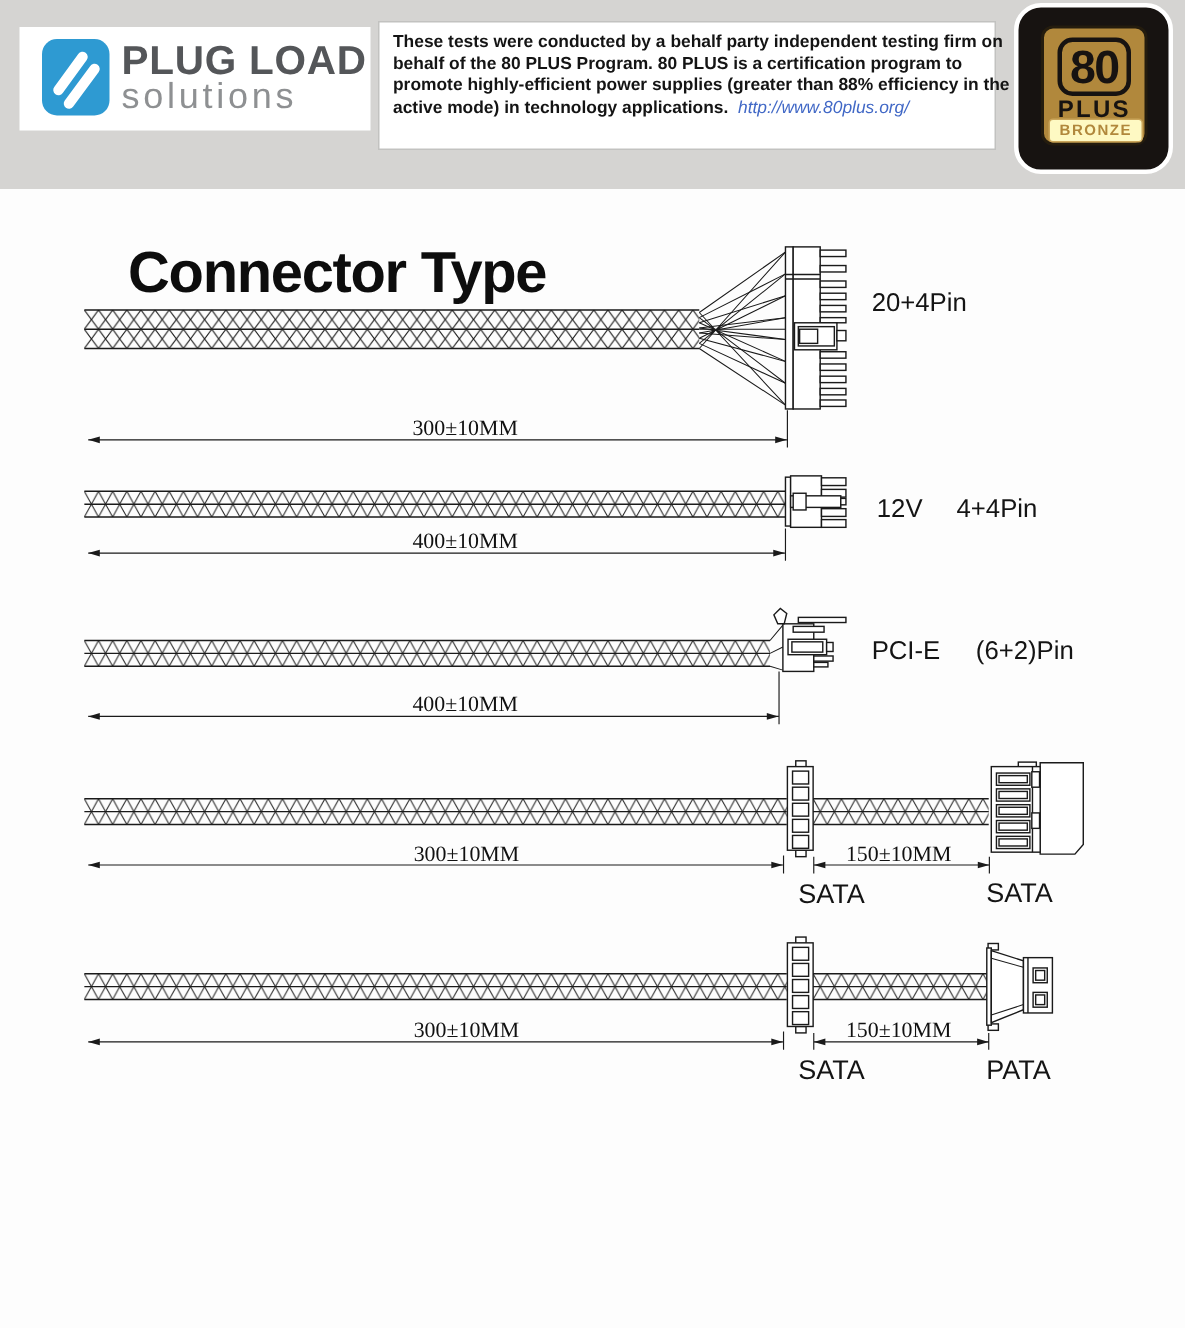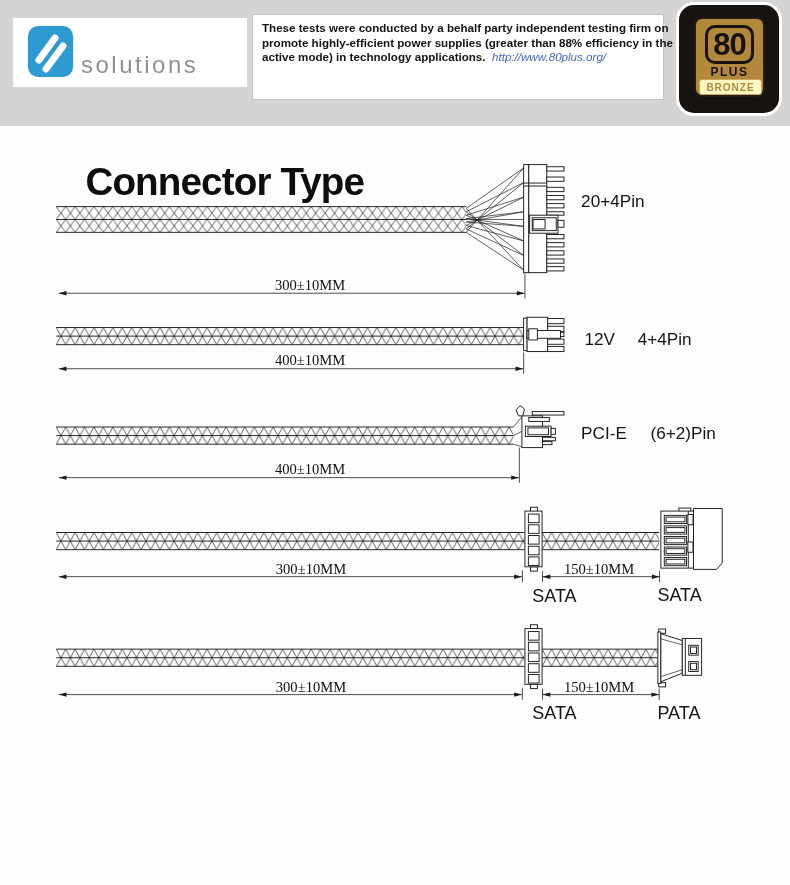--- a/index.html
+++ b/index.html
@@ -18,21 +18,21 @@
   .discLine{font-size:11.6px;font-weight:bold;color:#141414;line-height:14.6px;white-space:nowrap;}
   .url{font-style:italic;font-weight:normal;color:#4168c6;}
   
   #badge{position:absolute;left:676px;top:2px;width:106px;height:114px;background:#171311;
          border:3px solid #fff;border-radius:18px;box-sizing:border-box;}
   #badgeInner{position:absolute;left:15px;top:12px;width:71px;height:80px;background:#b1883c;
               border:2px solid #241c0e;border-radius:8px;box-sizing:border-box;}
   #badge80Frame{position:absolute;left:9px;top:6px;width:49px;height:39px;border:3px solid #171311;
                 border-radius:10px;box-sizing:border-box;display:flex;align-items:center;justify-content:center;}
   #badge80{font-size:31px;font-weight:bold;color:#171311;letter-spacing:-1px;line-height:1;}
-  #badgePlus{position:absolute;left:0;top:46px;width:100%;text-align:center;font-size:12px;
+  #badgePlus{position:absolute;left:0;top:46px;width:100%;text-align:center;font-size:16px;
              font-weight:bold;color:#171311;letter-spacing:1.5px;}
   #badgeTier{position:absolute;left:3px;top:60px;width:61px;height:14px;background:#fef9c3;
              border:1px solid #caa55a;border-radius:3px;display:flex;align-items:center;
              justify-content:center;font-size:10px;font-weight:bold;color:#b1883c;letter-spacing:1px;}
   
   svg{position:absolute;left:0;top:126px;}
   .ln{stroke:#1a1a1a;stroke-width:1.1;fill:none;}
   .thin{stroke:#1a1a1a;stroke-width:.8;fill:none;}
   .fw{fill:#fff;stroke:#1a1a1a;stroke-width:1.1;}
   .dim{stroke:#1a1a1a;stroke-width:.9;fill:none;}
@@ -48,25 +48,27 @@
 <div id="page">
 
   <div id="header">
 
     <div id="logoBox">
       <svg id="logoIcon" width="47" height="53" style="position:absolute;left:14px;top:7px;">
         <rect x="1" y="1" width="45" height="51" rx="10" fill="#2e9ad2"></rect>
         <path d="M12,35 L28,13" stroke="#fff" stroke-width="7" stroke-linecap="round" fill="none"></path>
         <path d="M19,44 L36,21" stroke="#fff" stroke-width="7" stroke-linecap="round" fill="none"></path>
       </svg>
+      <div id="logoLine1">PLUG LOAD</div>
       <div id="logoLine2">solutions</div>
     </div>
 
     <div id="discBox">
       <div class="discLine">These tests were conducted by a behalf party independent testing firm on</div>
+      <div class="discLine">behalf of the 80 PLUS Program. 80 PLUS is a certification program to</div>
       <div class="discLine">promote highly-efficient power supplies (greater than 88% efficiency in the</div>
       <div class="discLine"><span>active mode) in technology applications.</span>&nbsp;
            <span class="url">http://www.80plus.org/</span></div>
     </div>
 
     <div id="badge">
       <div id="badgeInner">
         <div id="badge80Frame">
           <span id="badge80">80</span>
         </div>

